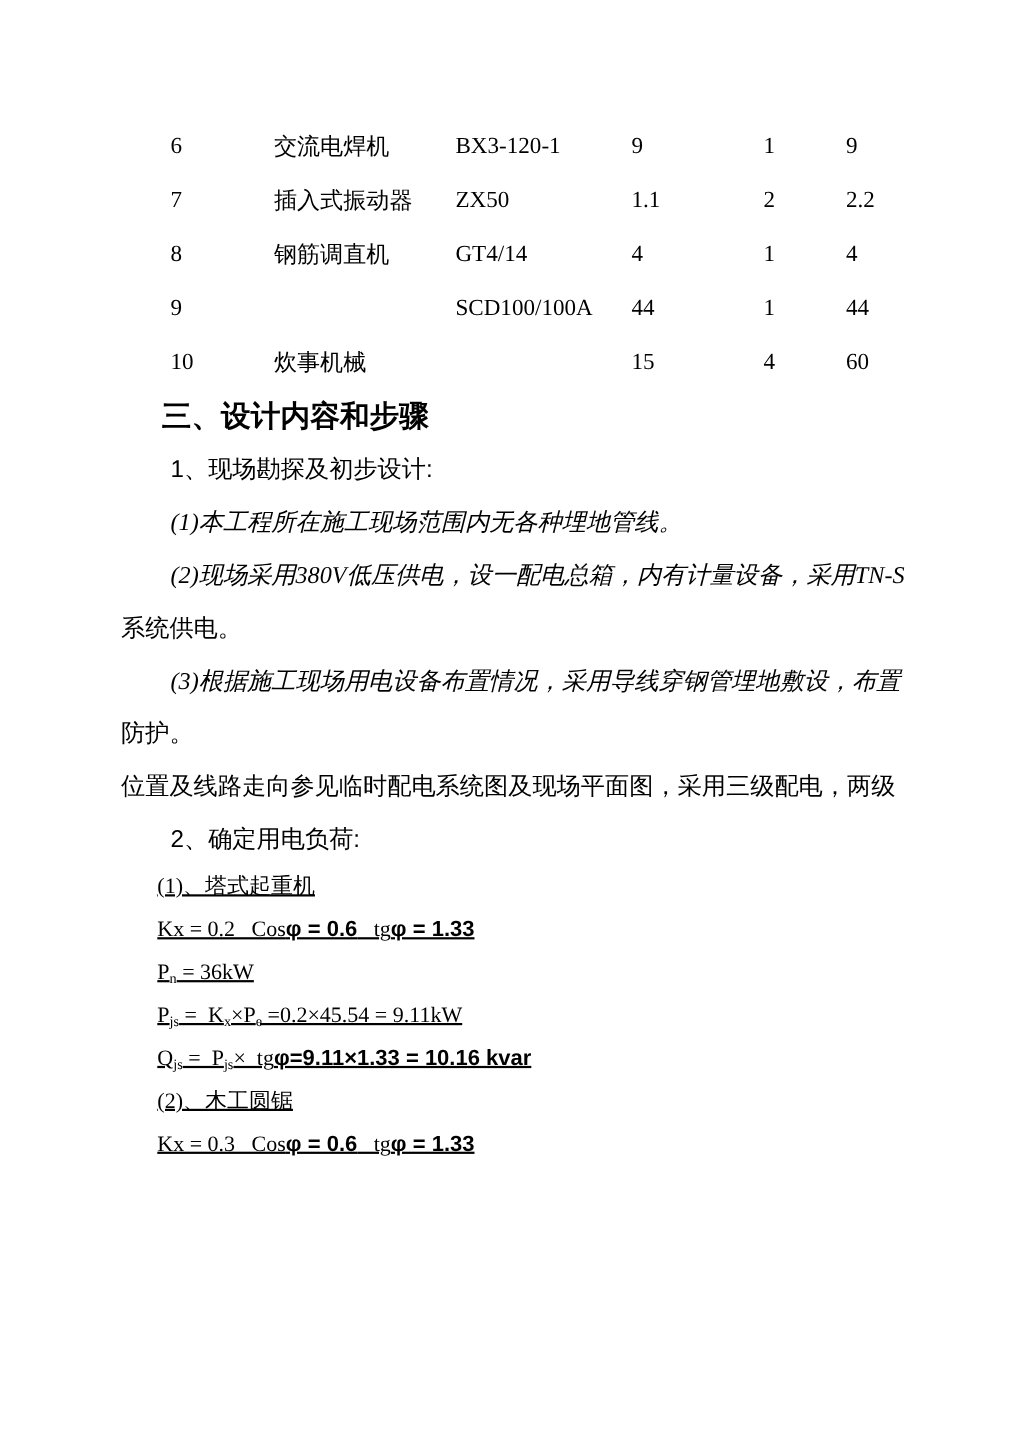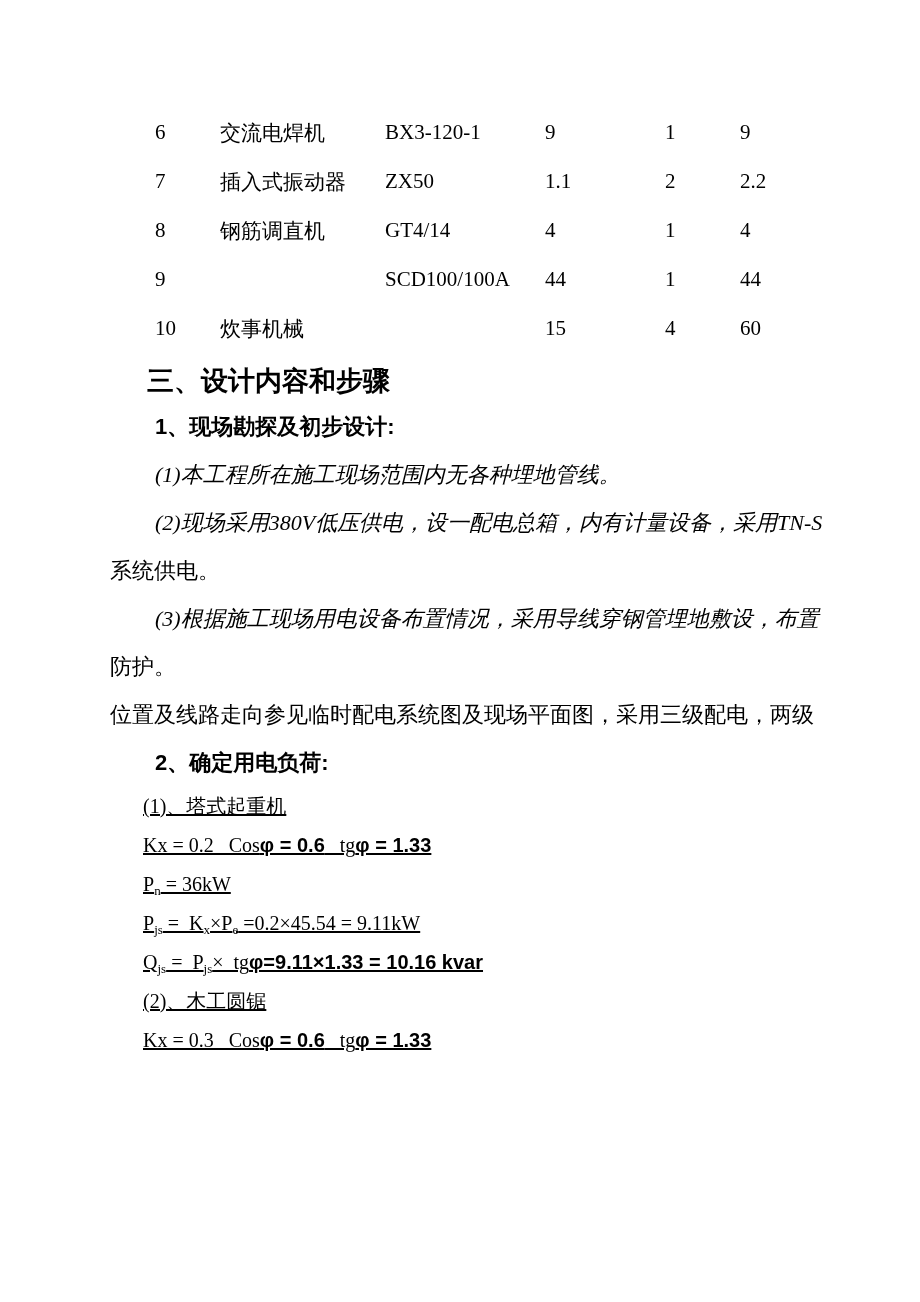--- a/index.html
+++ b/index.html
@@ -18,38 +18,38 @@
   
   .eq-table { width: 100%; }
   .eq-row {
     display: flex;
     height: 49px;
     align-items: center;
     padding-left: 45px;
     font-size: 21px;
   }
   .c-no    { width: 65px;  }
-  .c-name  { width: 165px; }
+  .c-name  { width: 165px; margin-left: 29px; }
   .c-model { width: 160px; }
   .c-power { width: 120px; }
   .c-qty   { width: 75px;  }
   .c-total { flex: 1; }
   
   .h3 {
     margin-top: 6px;
     line-height: 44px;
     font-size: 27px;
     font-weight: bold;
-    font-family: Liberation Sans, sans-serif;
+    font-family: Liberation Mono, monospace;
     padding-left: 37px;
   }
   .sub {
     line-height: 48px;
     font-size: 22px;
-    font-weight: bold;
+    font-weight: normal;
     font-family: "Liberation Sans", sans-serif;
     padding-left: 45px;
   }
   
   .bline {
     line-height: 48px;
     font-size: 22px;
     white-space: pre;
   }
   .bline.ind { padding-left: 45px; font-style: italic; }

